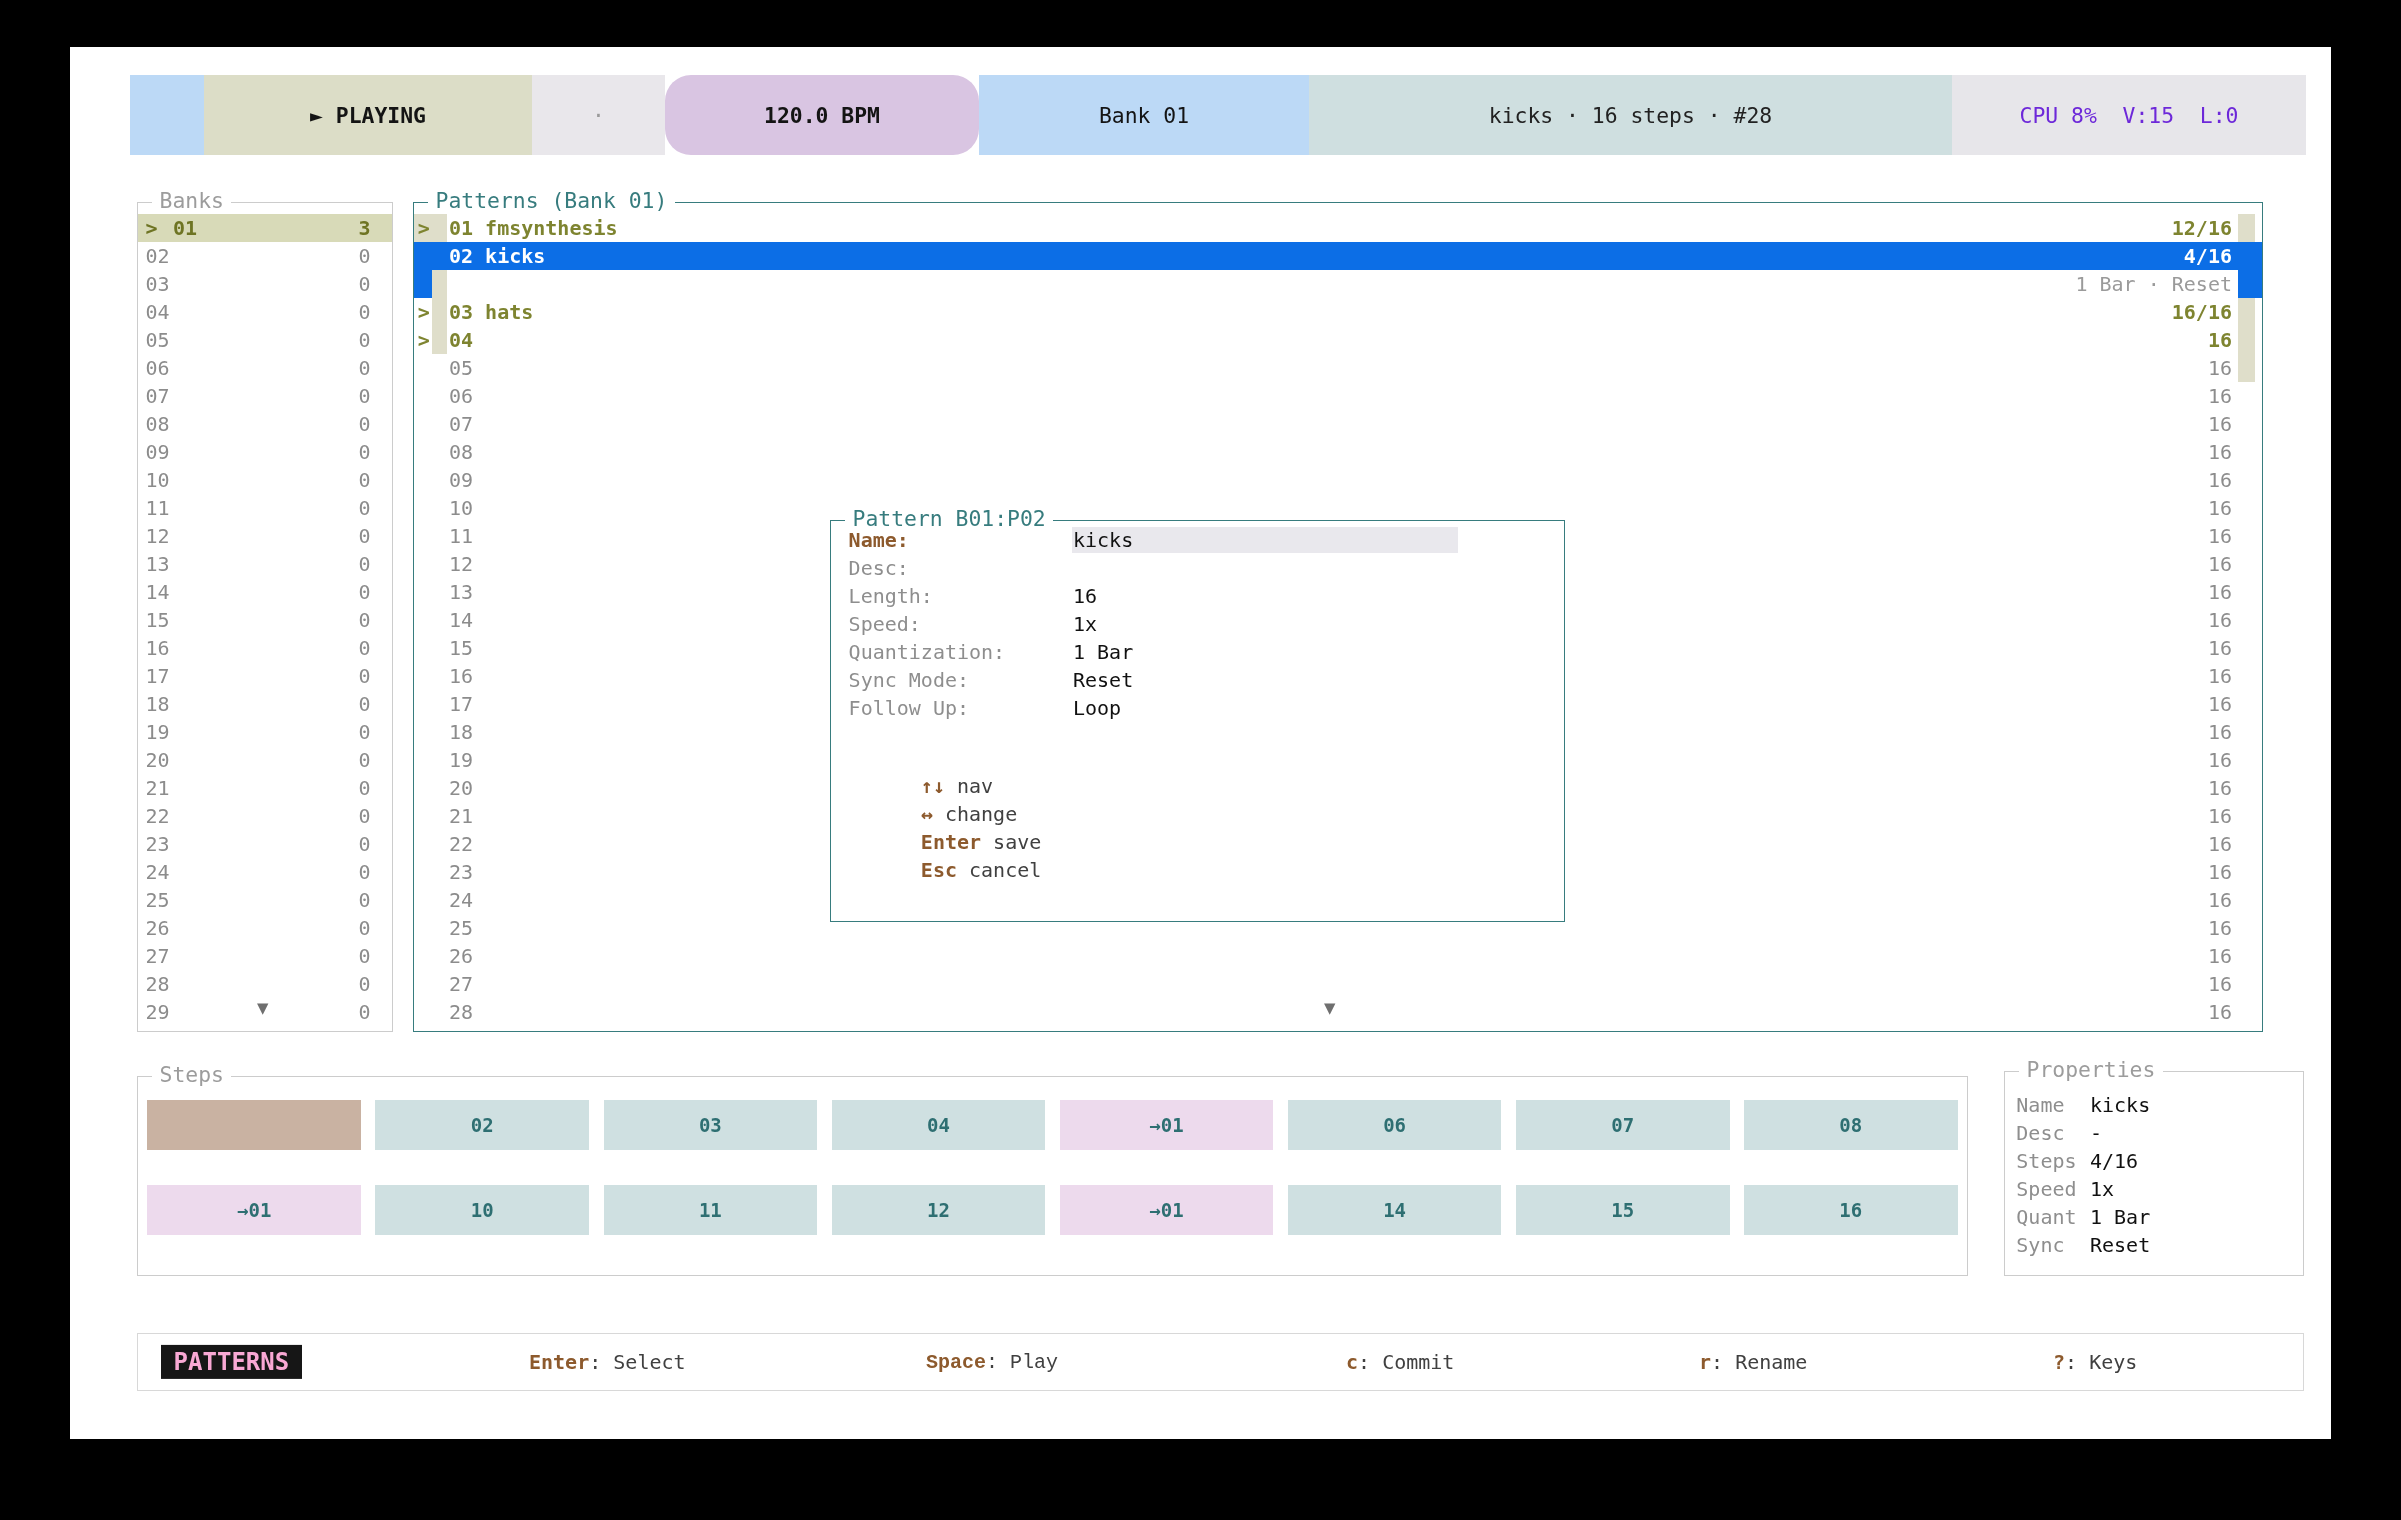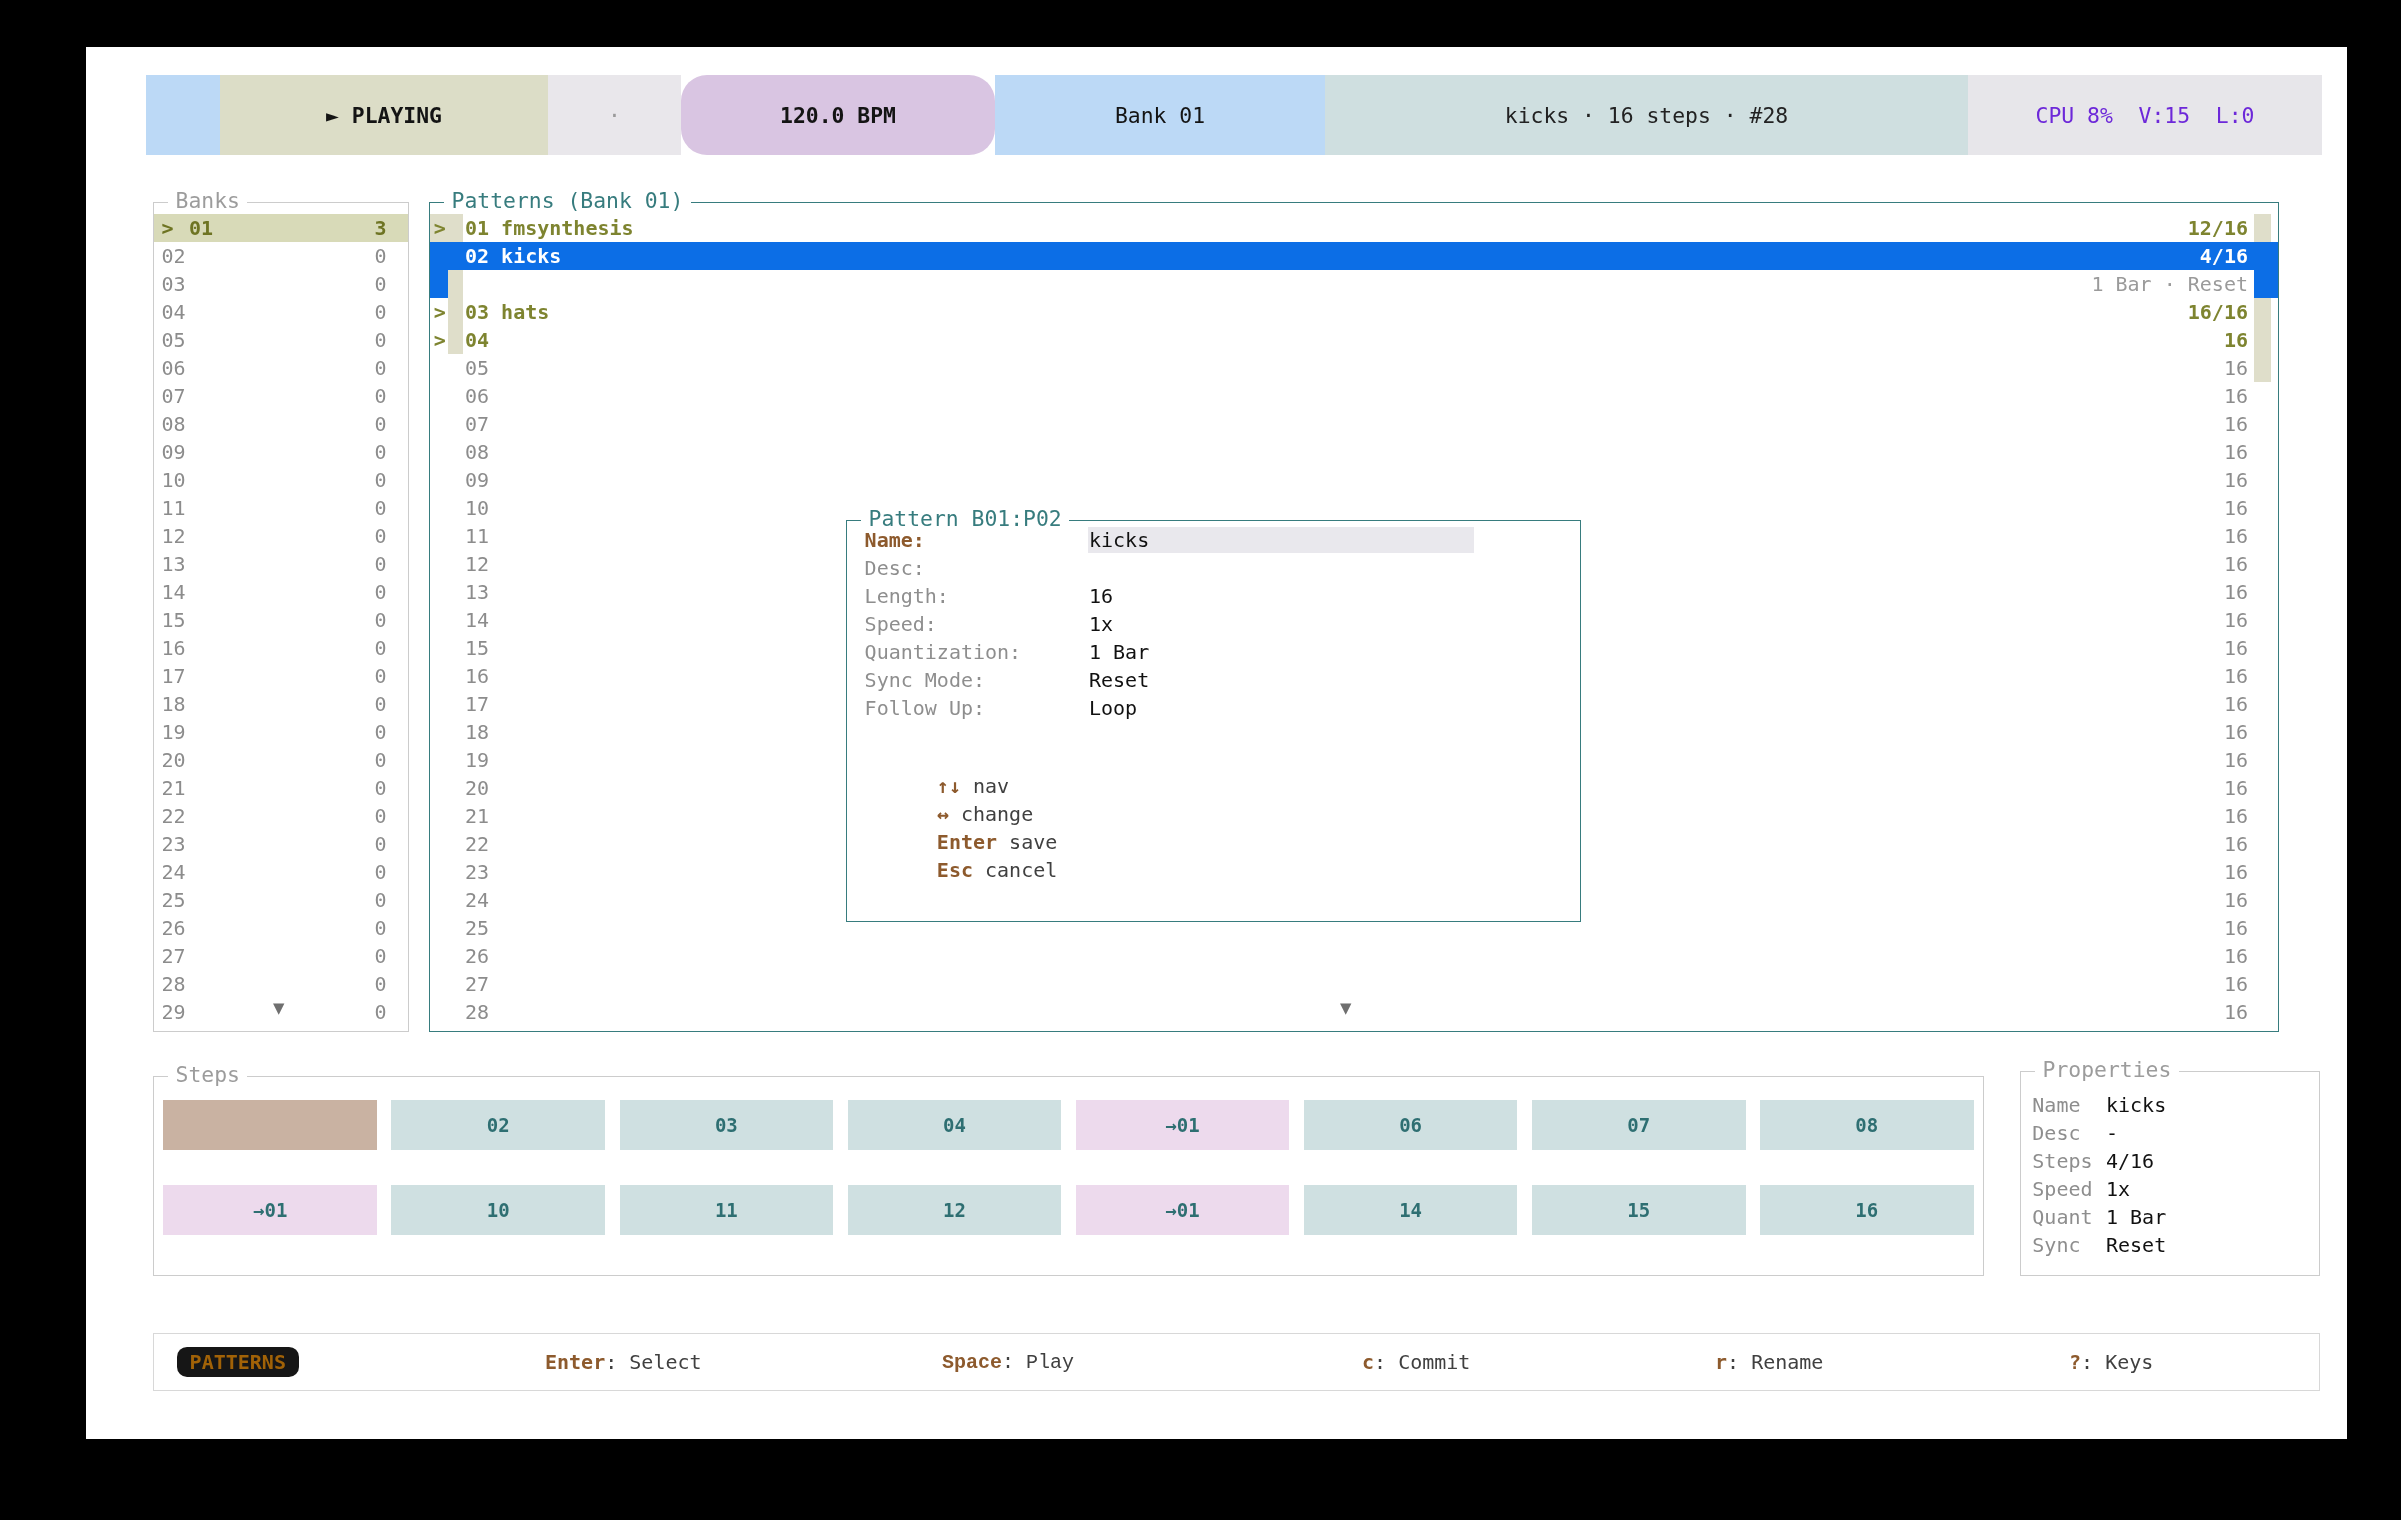--- a/index.html
+++ b/index.html
@@ -6,21 +6,21 @@
     --seg_blue:#bcd9f6; --seg_olive:#dcddc7; --seg_gray:#e9e7eb; --seg_purple:#d9c5e2;
     --seg_teal:#cfdfe0; --seg_sys:#e7e6ea; --sel_blue:#0c6ee6; --olive_text:#6e7423;
     --olive_row:#7e8430; --olive_bg:#d8dab8; --beige:#dfdeca; --teal:#377c7e;
     --brown:#8d5a2d; --gray_text:#8e8e8e; --dark_text:#141414; --border_gray:#cccccc;
     --title_gray:#9c9c9c; --step_teal:#cfe0e1; --step_pink:#eddaed; --step_tan:#c9b2a2;
     --step_text:#2e6f72; --input_bg:#e9e8ed;
   }
   *{box-sizing:border-box; margin:0; padding:0;}
   html,body{width:2401px; height:1521px; background:#000; overflow:hidden;
     font-family:"DejaVu Sans Mono", monospace;}
-  .window{position:absolute; left:70px; top:47px; width:2261px; height:1392px; background:#fff;margin-left:16px;}
+  .window{position:absolute; left:70px; top:47px; width:2261px; height:1392px; background:#fff;}
 
   
   .topbar{position:absolute; left:60px; top:28px; width:2177px; height:80px; display:flex;}
   .seg{height:100%; display:flex; align-items:center; justify-content:center;
     font-size:21.4px; white-space:pre; color:var(--dark_text);}
   .seg-pad{width:74px; background:var(--seg_blue);}
   .seg-transport{width:328px; background:var(--seg_olive); font-weight:bold;}
   .seg-dot{width:133px; background:var(--seg_gray); color:#9a9a9a;}
   .seg-bpm{width:314px; background:var(--seg_purple); font-weight:bold;border-radius:26px;}
   .seg-bank{width:330px; background:var(--seg_blue);}
@@ -90,21 +90,21 @@
   .props{left:1934px; top:1024px; width:300px; height:205px;}
   .props-rows{position:absolute; inset:0; padding-top:19px;}
   .krow{position:relative; height:28px; line-height:28px; font-size:20px;}
   .krow .klbl{position:absolute; left:11.3px; color:var(--gray_text);}
   .krow .kval{position:absolute; left:85px; color:#111;}
 
   
   .bottombar{left:67px; top:1286px; width:2167px; height:58px; border:1.9px solid #d8d8d8;
     position:absolute; background:#fff;}
   .mode-badge{position:absolute; left:23px; top:50%; transform:translateY(-50%);
-    background:#161616; color:#a16207; font-size:20px; font-weight:bold; padding:3.1px 12.6px;border-radius:10px;}
+    background:#161616; color:#f9a8d4; font-size:24px; font-weight:bold; padding:3.1px 12.6px;}
   .bbhint{position:absolute; top:50%; transform:translateY(-50%); font-size:20px; white-space:pre;text-align:right;}
   .bbhint.h1{left:391px;} .bbhint.h2{left:788px;font-family:Liberation Mono, monospace;} .bbhint.h3{left:1208px;}
   .bbhint.h4{left:1561px;} .bbhint.h5{left:1915px;}
 </style>
 </head>
 <body>
 
 <div class="window">
 
   <div class="topbar">

